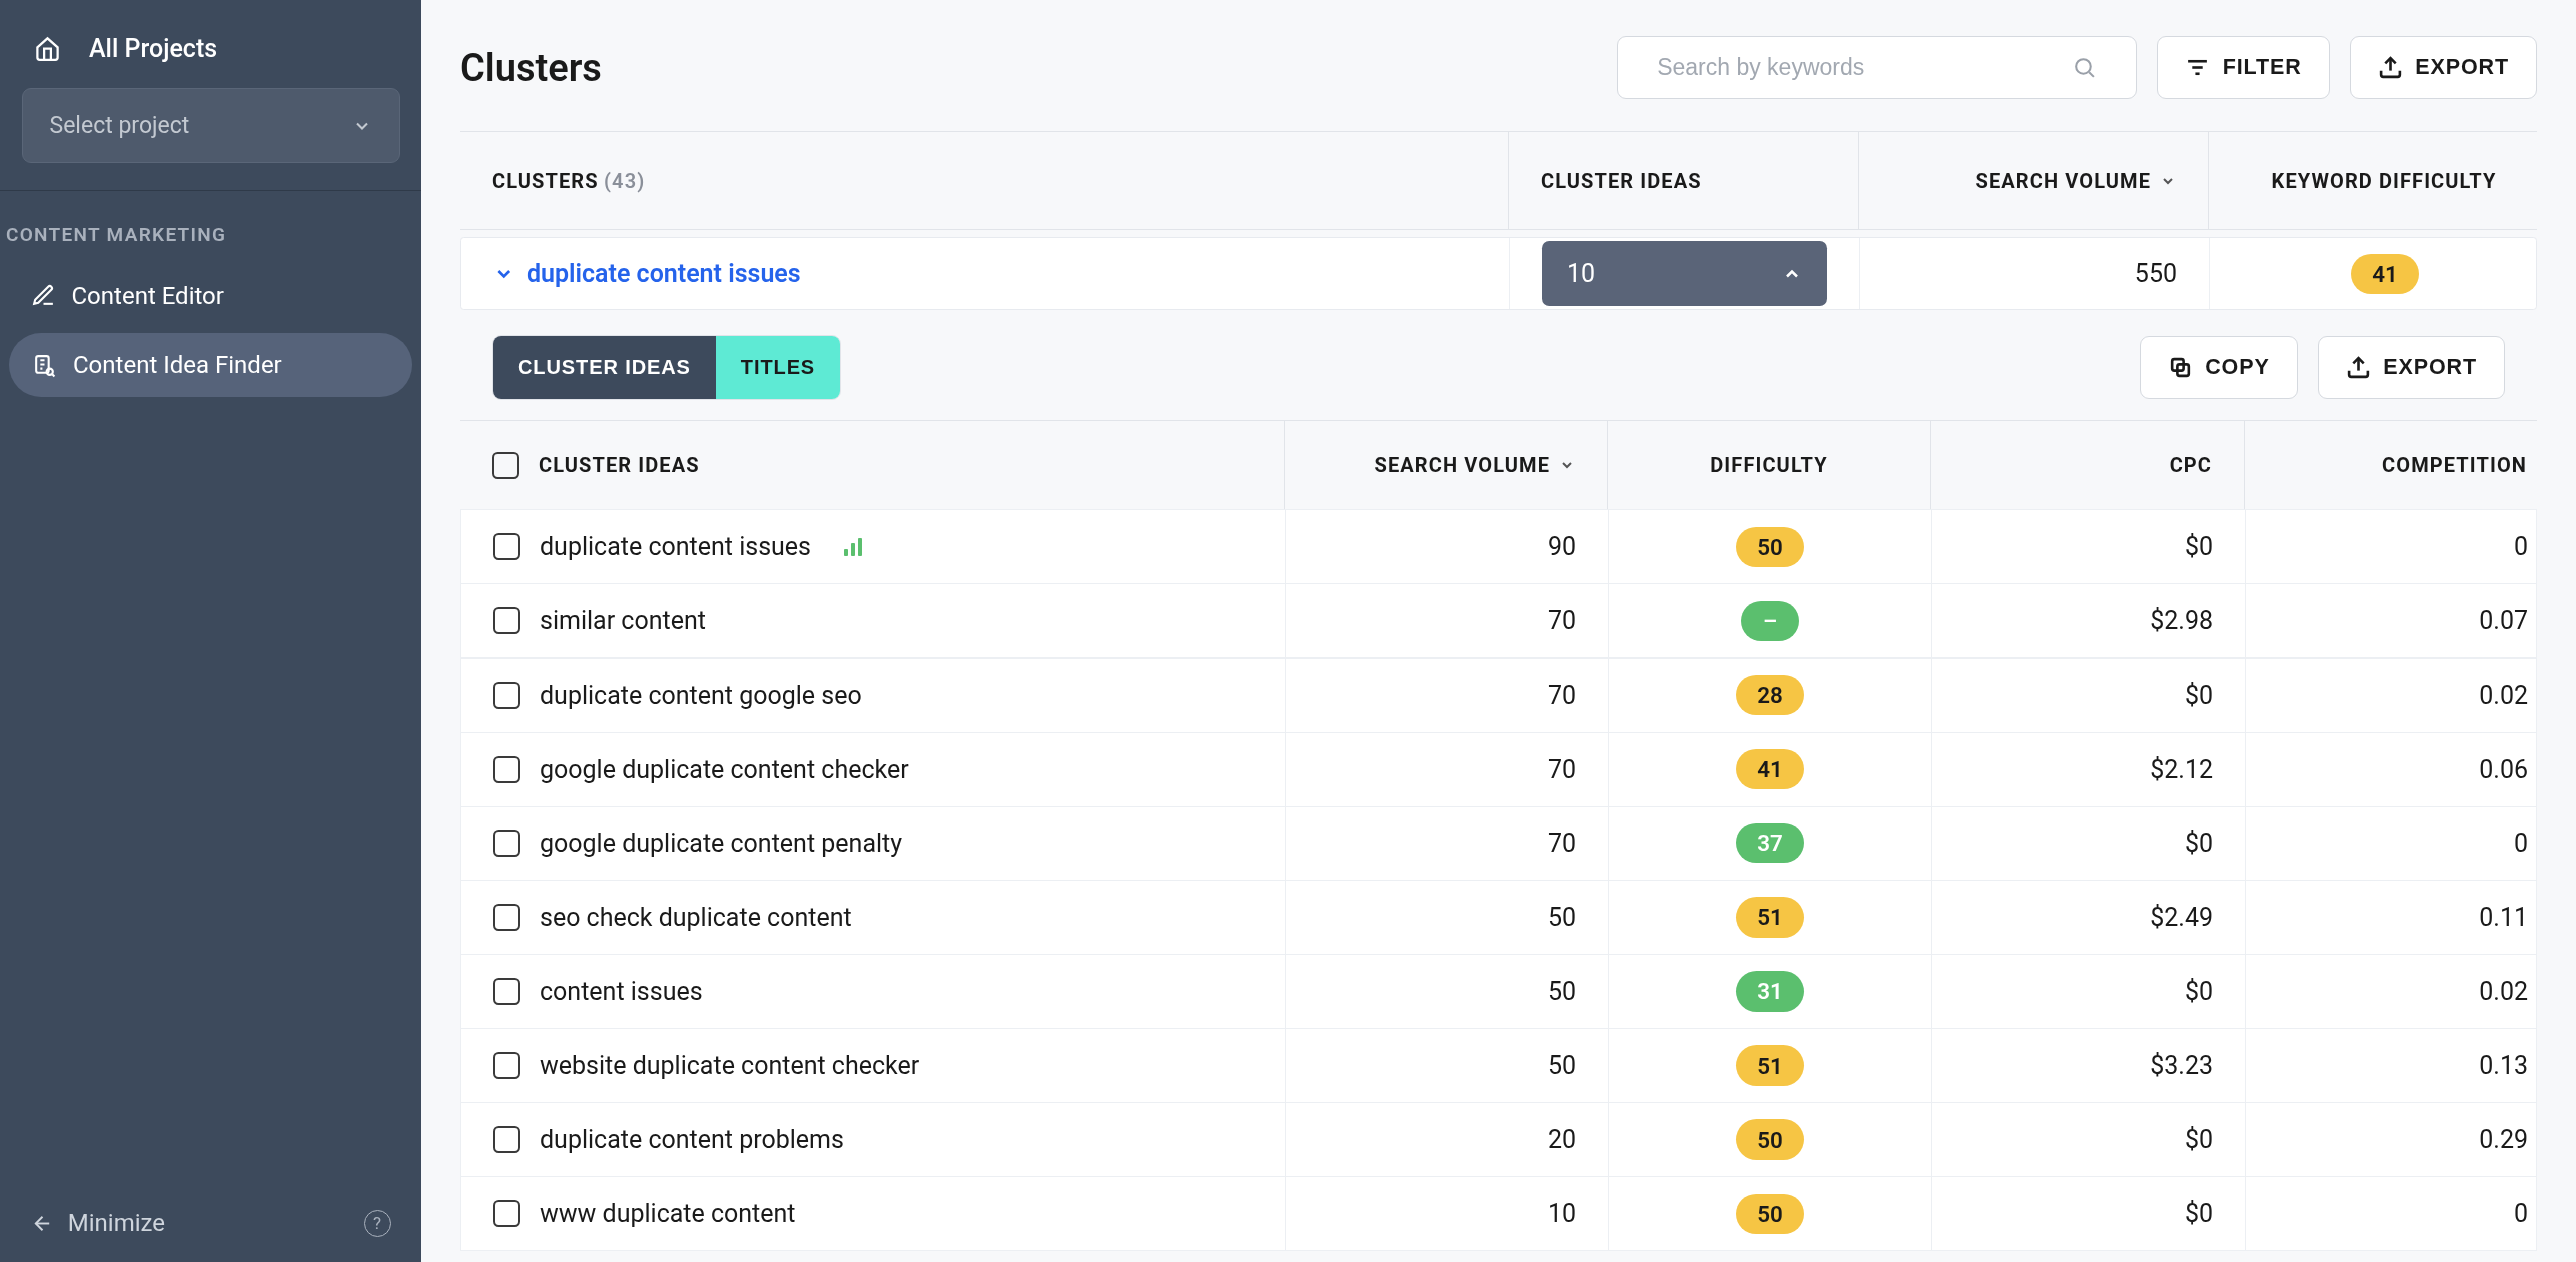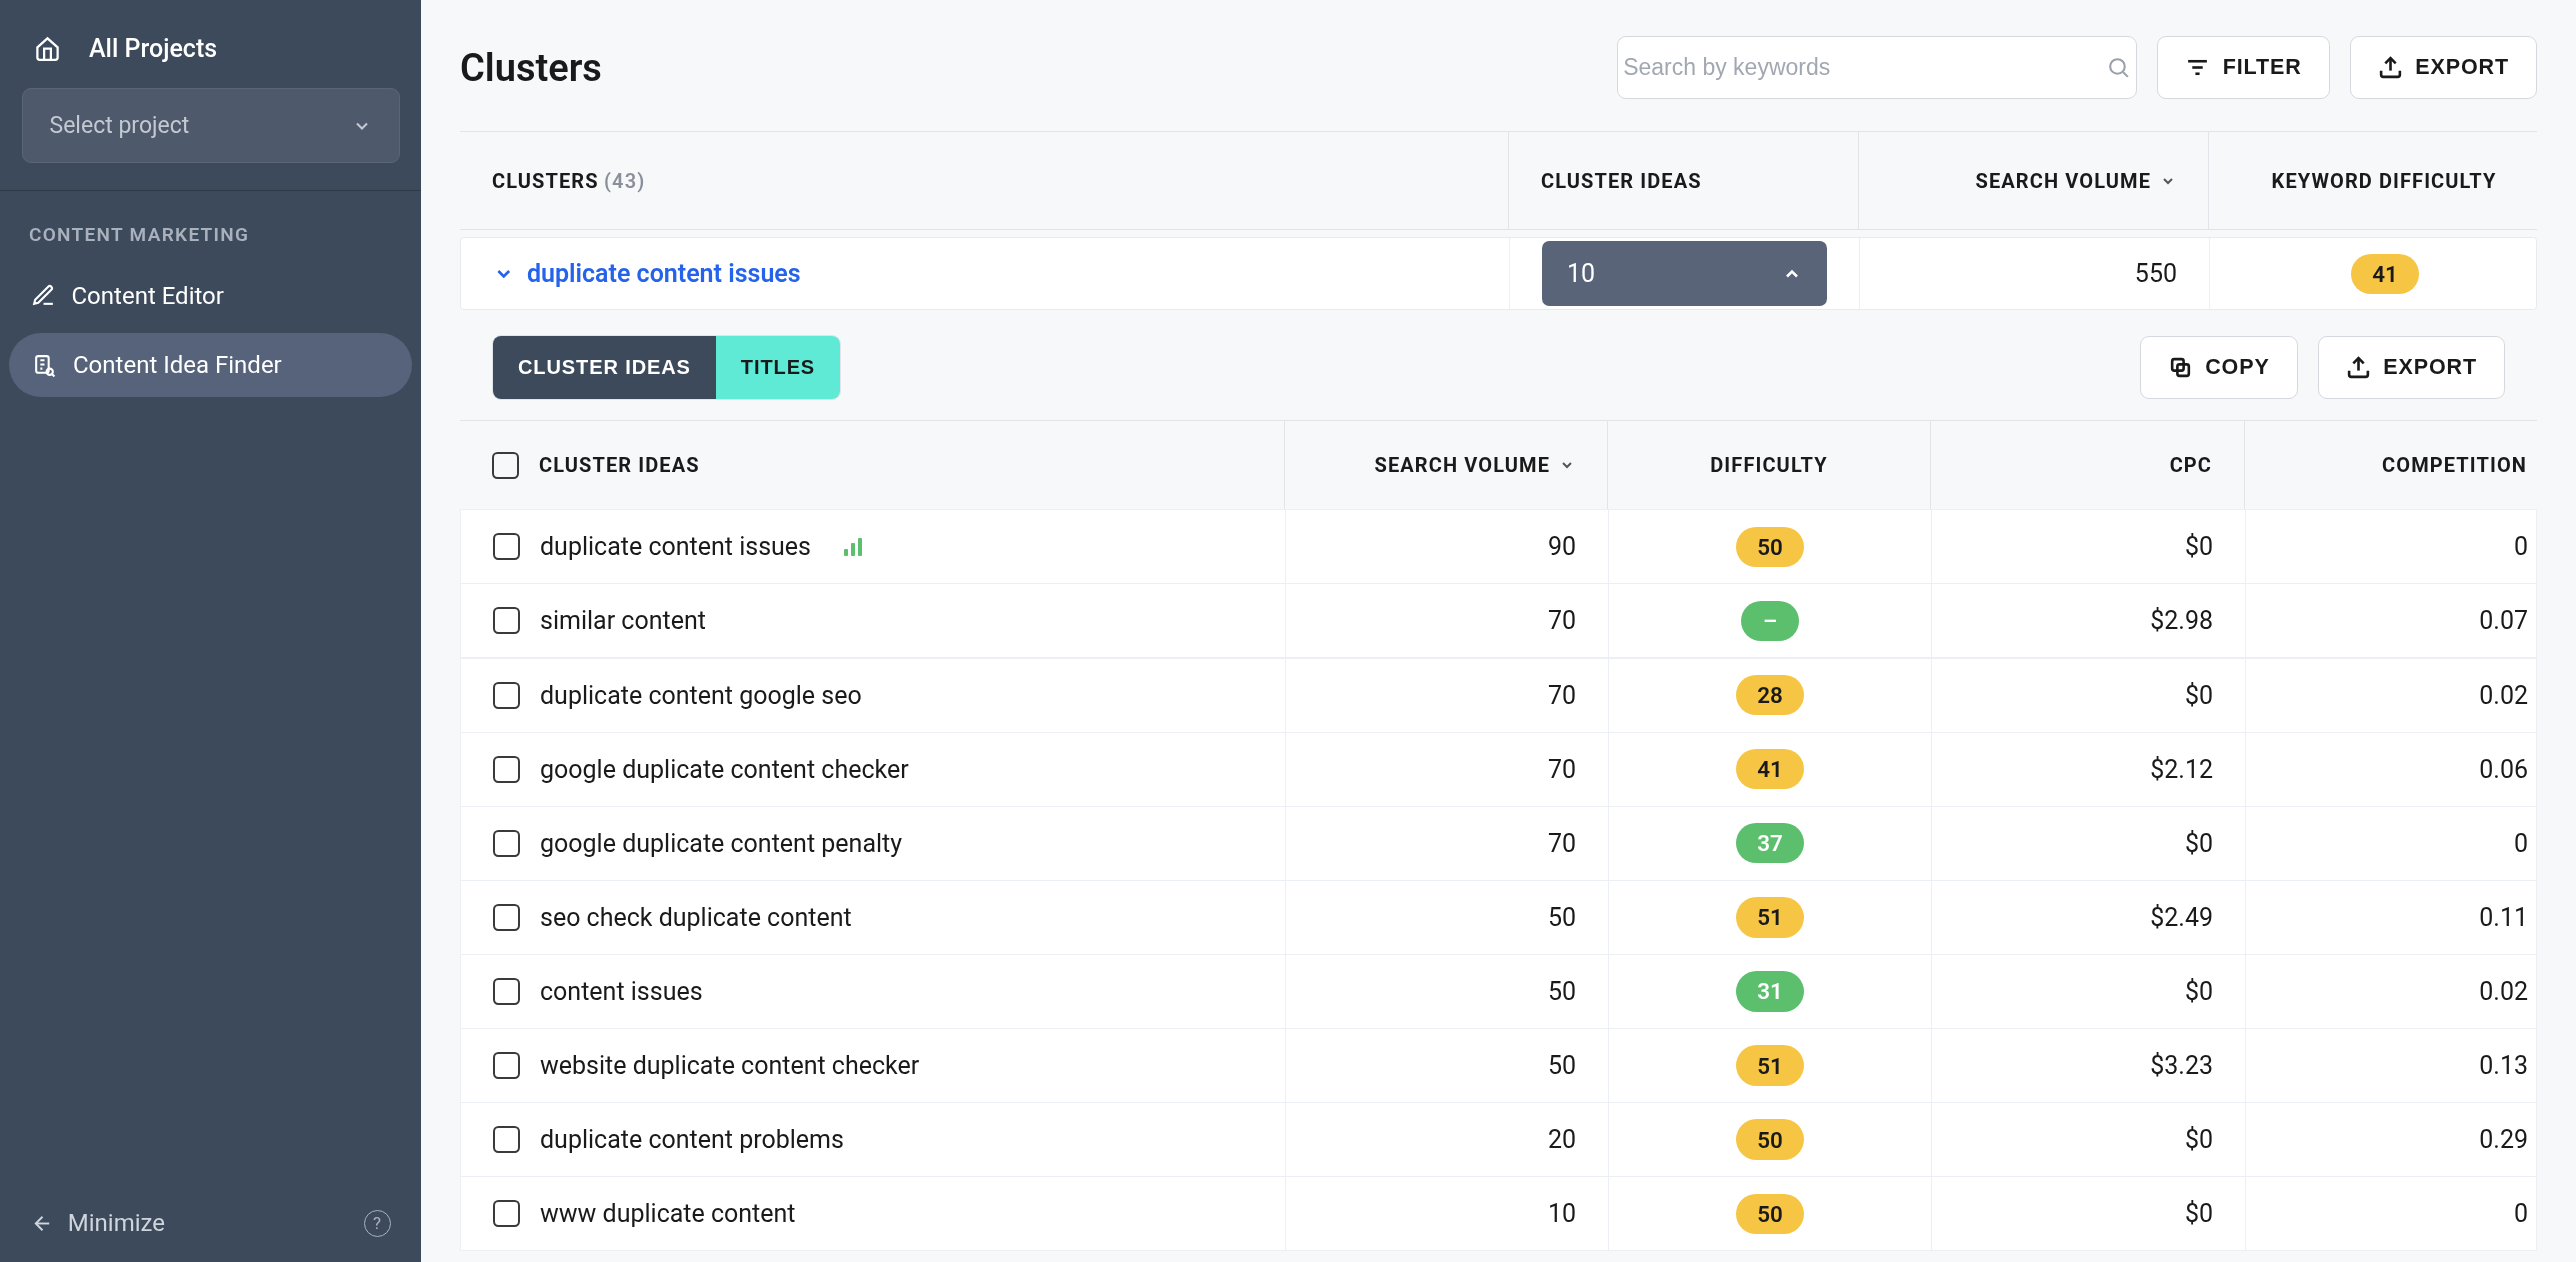--- a/index.html
+++ b/index.html
@@ -30,21 +30,21 @@
   border-radius: 9px;
   padding: 23px 27px;
   display: flex; justify-content: space-between; align-items: center;
   color: #c3c9d1; font-size: 23px;
   border: 0.9px solid #5a6678;
   cursor: pointer;
 }
 .sidebar-divider { height: 0.9px; background: #2f3a49; margin: 27px 0 32px 0; }
 .section-label {
   font-size: 19px; letter-spacing: 1.3px; color: #a9b1bd;
-  padding: 0 29px; margin-bottom: 18px; font-weight: 600;
+  padding: 0 6px; margin-bottom: 18px; font-weight: 600;
 }
 .nav-item {
   display: flex; align-items: center; gap: 16px;
   padding: 18px 30.5px; font-size: 24px; color: #fff;
   cursor: pointer;
 }
 .nav-item.active { background: #56637a; border-radius: 36px; margin: 5.4px 9px; padding: 18px 23px; }
 .sidebar-bottom {
   margin-top: auto; padding: 25px 30.5px;
   display: flex; justify-content: space-between; align-items: center;
@@ -52,21 +52,21 @@
 .minimize { display: flex; align-items: center; gap: 14.3px; color: #cfd5dd; font-size: 24px; cursor: pointer; }
 .help-circle { width: 27px; height: 27px; border: 1.8px solid #aab2be; border-radius: 50%; display:flex;align-items:center;justify-content:center;color:#aab2be;font-size:17px;cursor:pointer;}
 
 .main { flex: 1; padding: 36px 39px 0 39px; overflow-y: auto; }
 .page-head { display: flex; justify-content: space-between; align-items: center; margin-bottom: 32px; }
 .page-title { font-size: 38px; font-weight: 600; color: #1a1a1a; }
 .head-tools { display: flex; gap: 20px; align-items: center; }
 .search-box {
   width: 520px; height: 63px; background: #fff;
   border: 0.9px solid #d5d9df; border-radius: 9px;
-  display: flex; align-items: center; padding: 0 5px;
+  display: flex; align-items: center; padding: 0 39px;
 }
 .search-box input { flex:1; border:none; outline:none; font-size: 23px; color:#333; background:transparent; }
 .search-box input::placeholder { color:#a2a8b1; }
 .btn {
   height: 63px; padding: 0 27px; background:#fff; border:0.9px solid #d5d9df; border-radius:9px;
   display:flex; align-items:center; gap:12.5px; font-size:21.5px; font-weight:700; letter-spacing:0.9px;
   color:#1a1a1a; cursor:pointer;
 }
 .btn .ico { width:25px; height:25px; display:flex;align-items:center;justify-content:center;}
 

